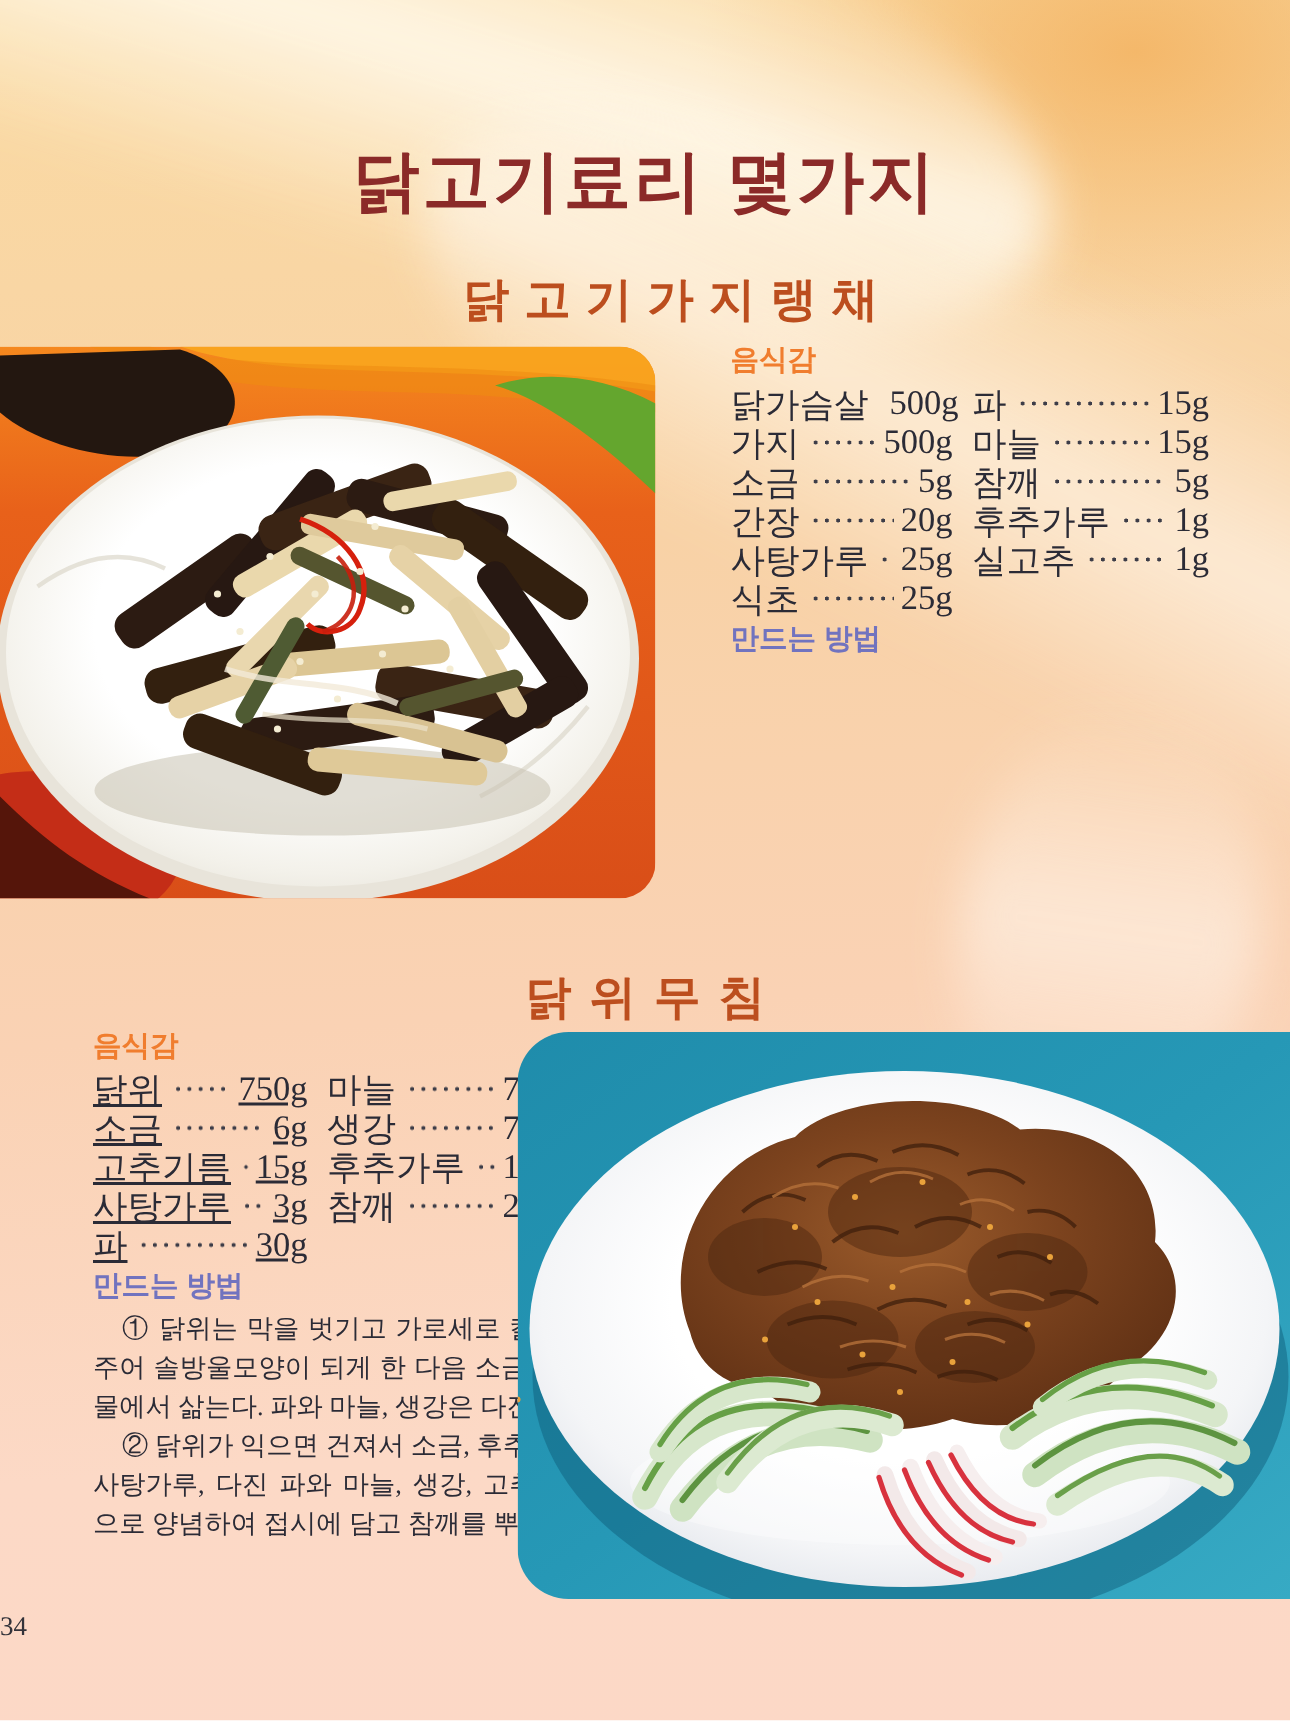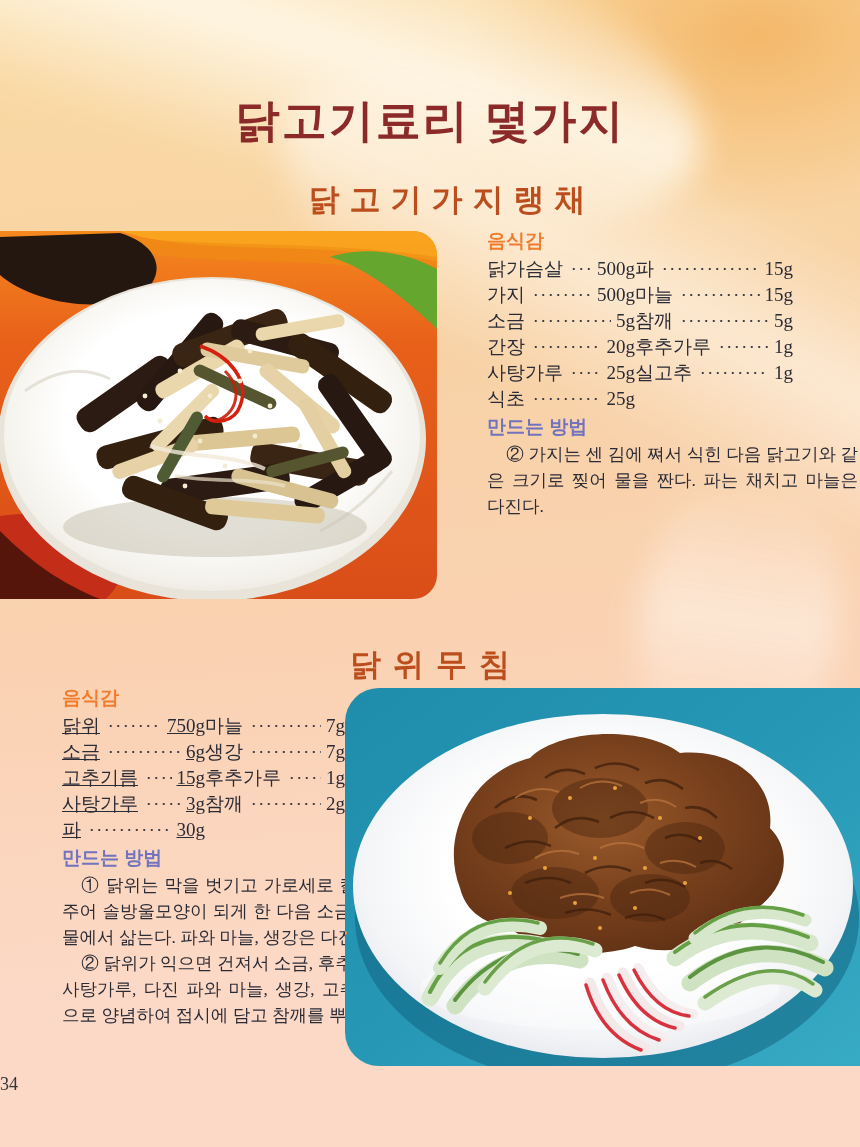--- a/index.html
+++ b/index.html
@@ -27,21 +27,21 @@
   .photo { position:absolute; overflow:hidden; }
   .photo1 { left:0; top:231px; width:437px; height:368px; border-radius:0 24px 24px 0; }
   .photo2 { left:345px; top:688px; width:515px; height:378px; border-radius:34px 0 0 34px; }
   .photo svg { display:block; }
 
   .textcol { position:absolute; color:#2b2b36; }
   .tc1 { left:487px; top:229px; width:371px; }
   .tc2 { left:62px; top:686px; width:330px; }
   .h-ing { font:600 19px/24px "Liberation Sans", sans-serif; color:#f07d2e; margin:0 0 3px 0; }
   .h-met { font:600 19px/24px "Liberation Sans", sans-serif; color:#7173bf; margin:3px 0 2px 0; }
-  .ing-cols { display:flex; font-size:19px; }
+  .ing-cols { display:flex; gap:13px; font-size:23px; }
   .ing-col { display:flex; flex-direction:column; }
   .tc1 .col-a { width:148px; } .tc1 .col-b { width:158px; }
   .tc2 .col-a { width:143px;text-decoration:underline; } .tc2 .col-b { width:140px; }
   .ing-row { display:flex; align-items:center; height:26px; }
   .ing-name { white-space:nowrap; }
   .leader { flex:1 1 auto; min-width:4px; height:26px; margin:0 5px;
     background-image:radial-gradient(circle, #3d3d48 1.2px, rgba(0,0,0,0) 1.5px);
     background-size:7.5px 26px; background-repeat:repeat-x; background-position:2px center; }
   .amt { white-space:nowrap; }
   .steps p { margin:0; text-indent:1.1em; text-align:justify; word-break:break-all;
@@ -194,21 +194,20 @@
           </div>
         <div class="ing-row">
             <span class="ing-name">실고추</span>
             <span class="leader"></span>
             <span class="amt">1g</span>
           </div>
       </div>
     </div>
     <h3 class="h-met">만드는 방법</h3>
     <div class="steps">
-      <p>② 가지는 센 김에 쪄서 식힌 다음 닭고기와 같은 크기로 찢어 물을 짠다. 파는 채치고 마늘은 다진다.</p>
     </div>
   </div>
 
   <h2 class="recipe-title rt2">닭위무침</h2>
 
   <div class="textcol tc2">
     <h3 class="h-ing">음식감</h3>
     <div class="ing-cols">
       <div class="ing-col col-a">
         <div class="ing-row">

